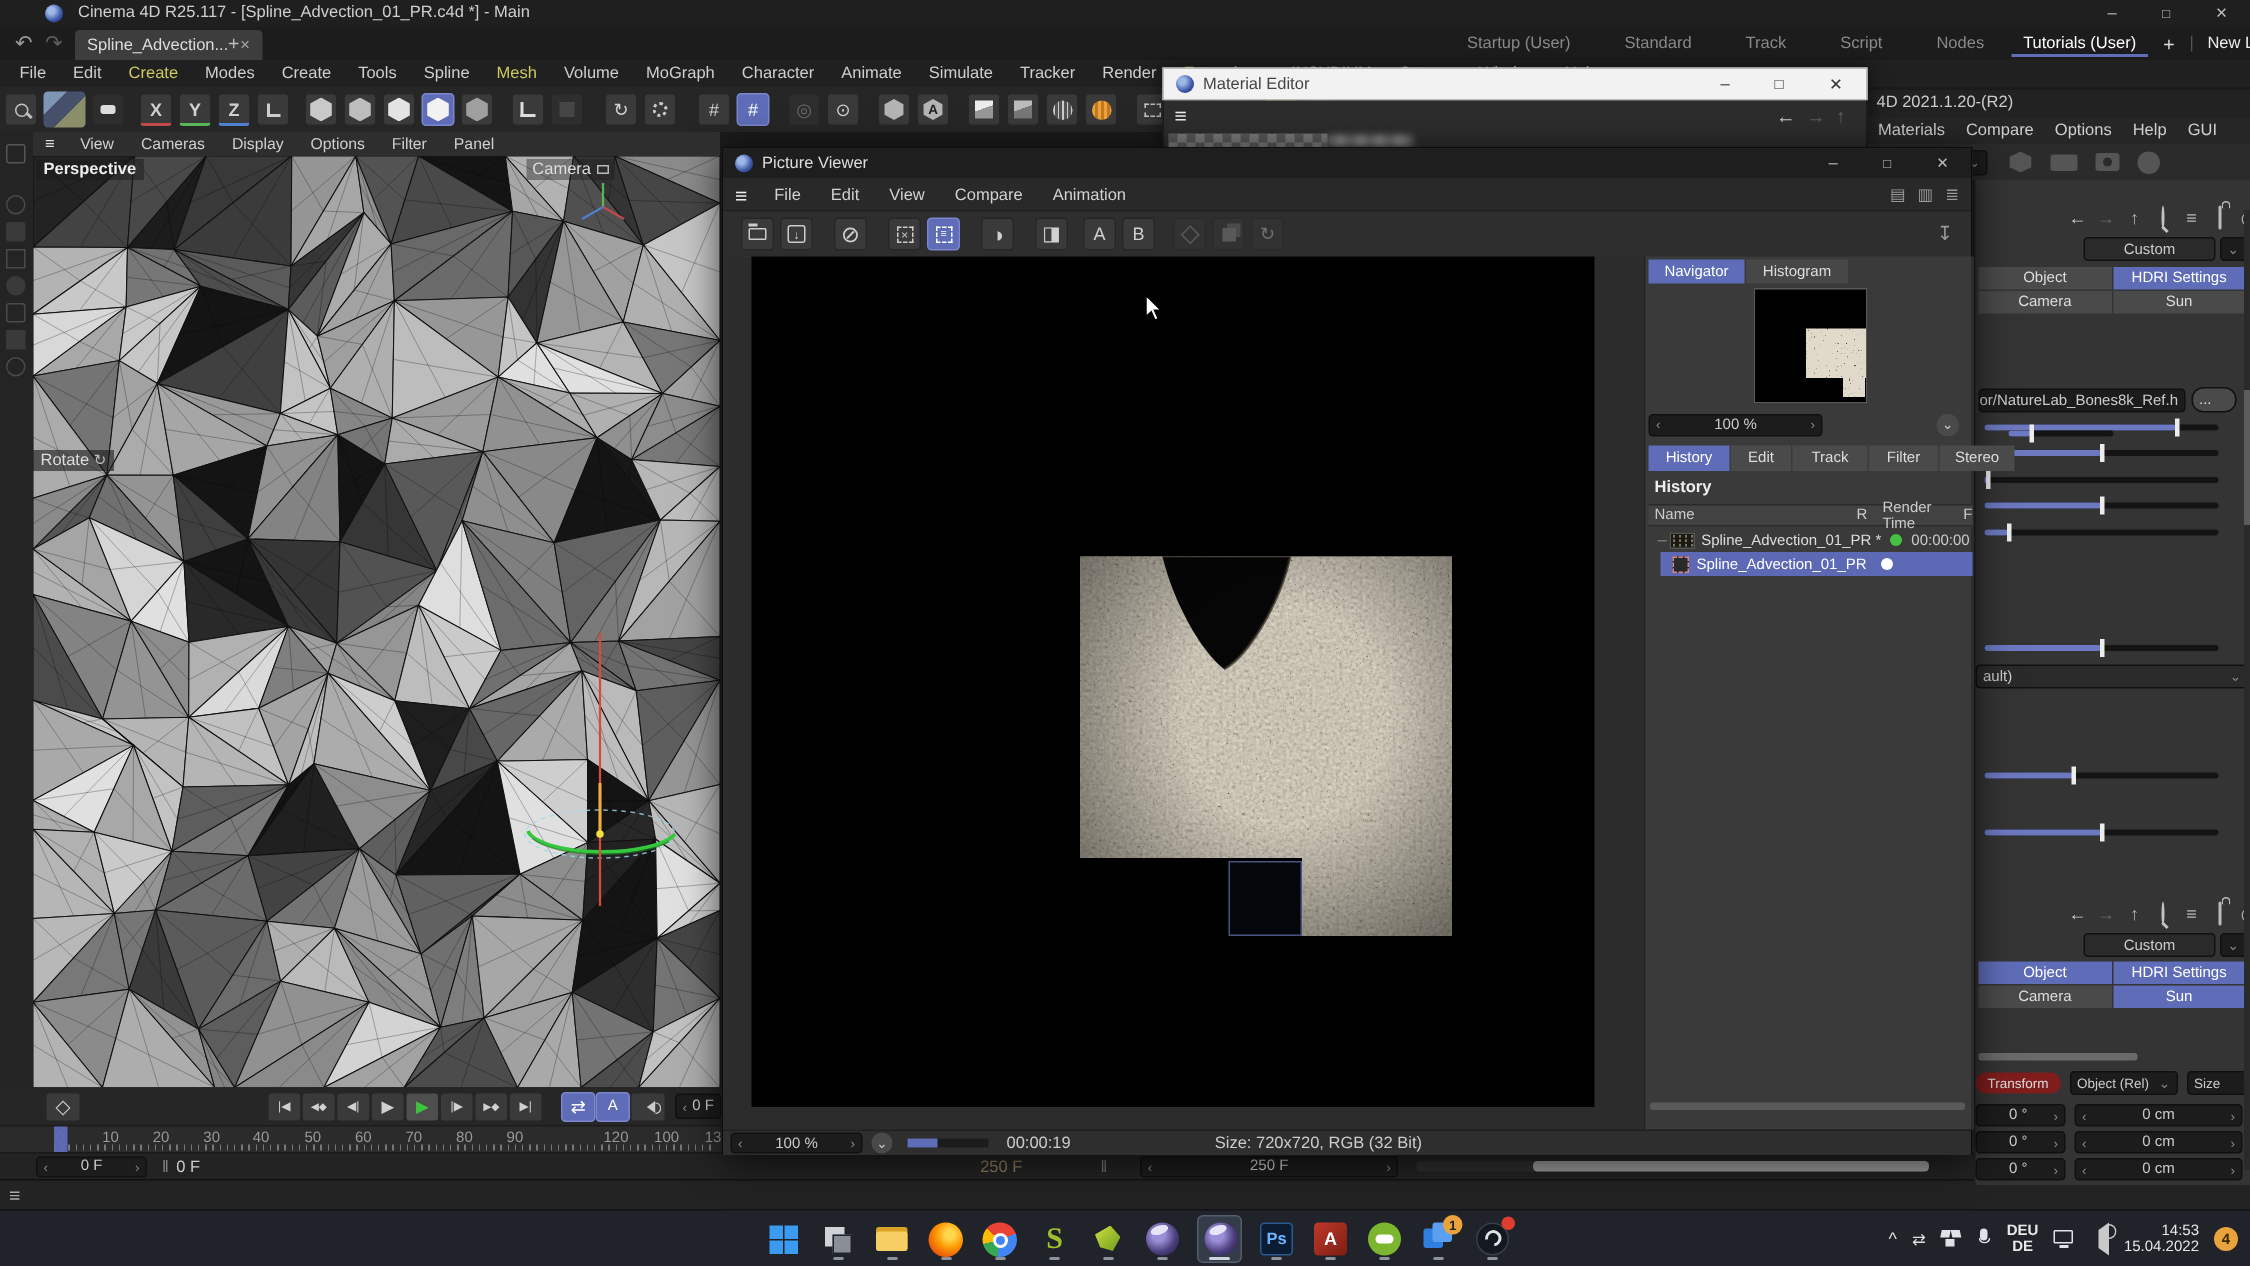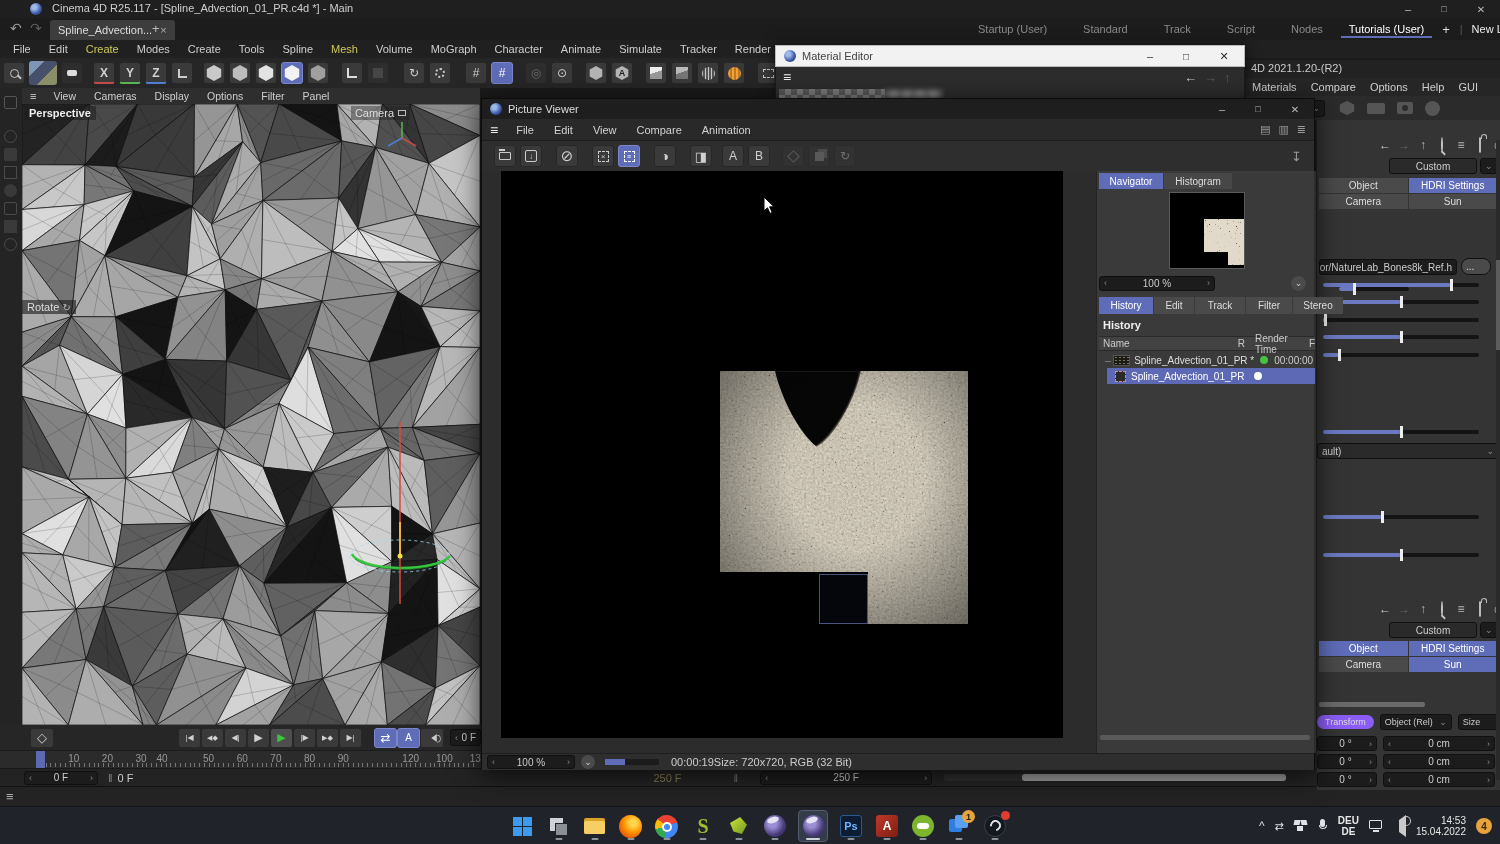--- a/index.html
+++ b/index.html
@@ -685,21 +685,21 @@
         <span style="margin-left:auto">0 F</span>
     </div>
   </div>
 
   <div class="ab" id="ruler" style="left:0;top:750px;width:481px;height:18px;background:#2b2b2b;border-top:1px solid #1c1c1c">
     <div id="ruler-ticks" style="position:absolute;inset:0">
         <span class="tick" style="left: 28px;">0</span>
         <span class="tick" style="left: 61.7px;">10</span>
         <span class="tick" style="left: 95.4px;">20</span>
         <span class="tick" style="left: 129.1px;">30</span>
-        <span class="tick" style="left: 150px;">40</span>
+        <span class="tick" style="left: 162px;">40</span>
         <span class="tick" style="left: 196.5px;">50</span>
         <span class="tick" style="left: 230.2px;">60</span>
         <span class="tick" style="left: 263.9px;">70</span>
         <span class="tick" style="left: 297.6px;">80</span>
         <span class="tick" style="left: 331.3px;">90</span>
         <span class="tick" style="left: 365px; margin-top: 23px;">100</span>
         <span class="tick" style="left: 398.7px;">120</span>
         <span class="tick" style="left: 432.4px;">100</span>
         <span class="tick" style="left: 466.1px;">130</span>
       </div>
@@ -836,21 +836,21 @@
     <span class="field ctr arr" style="position:absolute;left:163px;top:502px;width:18px;height:16px">⌄</span>
     <div class="ab" style="left:2px;top:521px;width:178px;display:grid;grid-template-columns:1fr 1fr;gap:1px">
       <span class="ptab sel">Object</span>
       <span class="ptab sel">HDRI Settings</span>
       <span class="ptab">Camera</span>
       <span class="ptab sel">Sun</span>
     </div>
     <div style="position:absolute;left:2px;top:582px;width:106px;height:5px;background:#6a6a6a;border-radius:2px"></div>
 
     <div class="ab flex" style="left:0;top:594px;gap:6px">
-      <span style="background:#8b5cf6;border-radius:8px;padding:2px 8px;font-size:9px;color:#ddd">Transform</span>
+      <span style="background:#7f1d1d;border-radius:8px;padding:2px 8px;font-size:9px;color:#ddd">Transform</span>
       <div class="field" style="width:72px;height:16px;font-size:9px">
         <span>Object (Rel)</span>
           <span class="arr">⌄</span>
       </div>
       <div class="field" style="width:50px;height:16px;font-size:9px">
         <span>Size</span>
           <span class="arr">⌄</span>
       </div>
     </div>
 
@@ -1051,21 +1051,21 @@
       <div class="field" style="margin-left:5px;width:88px;height:14px">
         <span class="arr">‹</span>
           <span>100 %</span>
           <span class="arr">›</span>
       </div>
       <span class="ctr" style="margin-left:6px;width:14px;height:14px;background:#4a4a4a;border-radius:50%;color:#ccc;font-size:9px">⌄</span>
       <div style="margin-left:10px;width:54px;height:6px;background:#1c1c1c;border-radius:1px">
           <i style="display:block;width:20px;height:6px;background:#5f6cb8"></i>
         </div>
       <span style="margin-left:12px;color:#ccc">00:00:19</span>
-      <span style="color:#ccc">Size: 720x720, RGB (32 Bit)</span>
+      <span style="margin-left:96px;color:#ccc">Size: 720x720, RGB (32 Bit)</span>
     </div>
   </div>
 
   <svg class="ab" style="left:763px;top:196px;z-index:60" width="14" height="20">
     <path d="M1,1 L1,15 L4.5,11.8 L7,17.5 L9.2,16.4 L6.6,10.8 L11,10.8 Z" fill="#fff" stroke="#000" stroke-width="1"></path>
   </svg>
 
   <div class="ab" style="left:0;top:806px;width:1500px;height:38px;background:#20232a;border-top:1px solid #12141a">
     <div class="ab flex" style="left:510px;top:3px;gap:10px">
       <span class="ab" style="position:relative;width:26px;height:30px">

